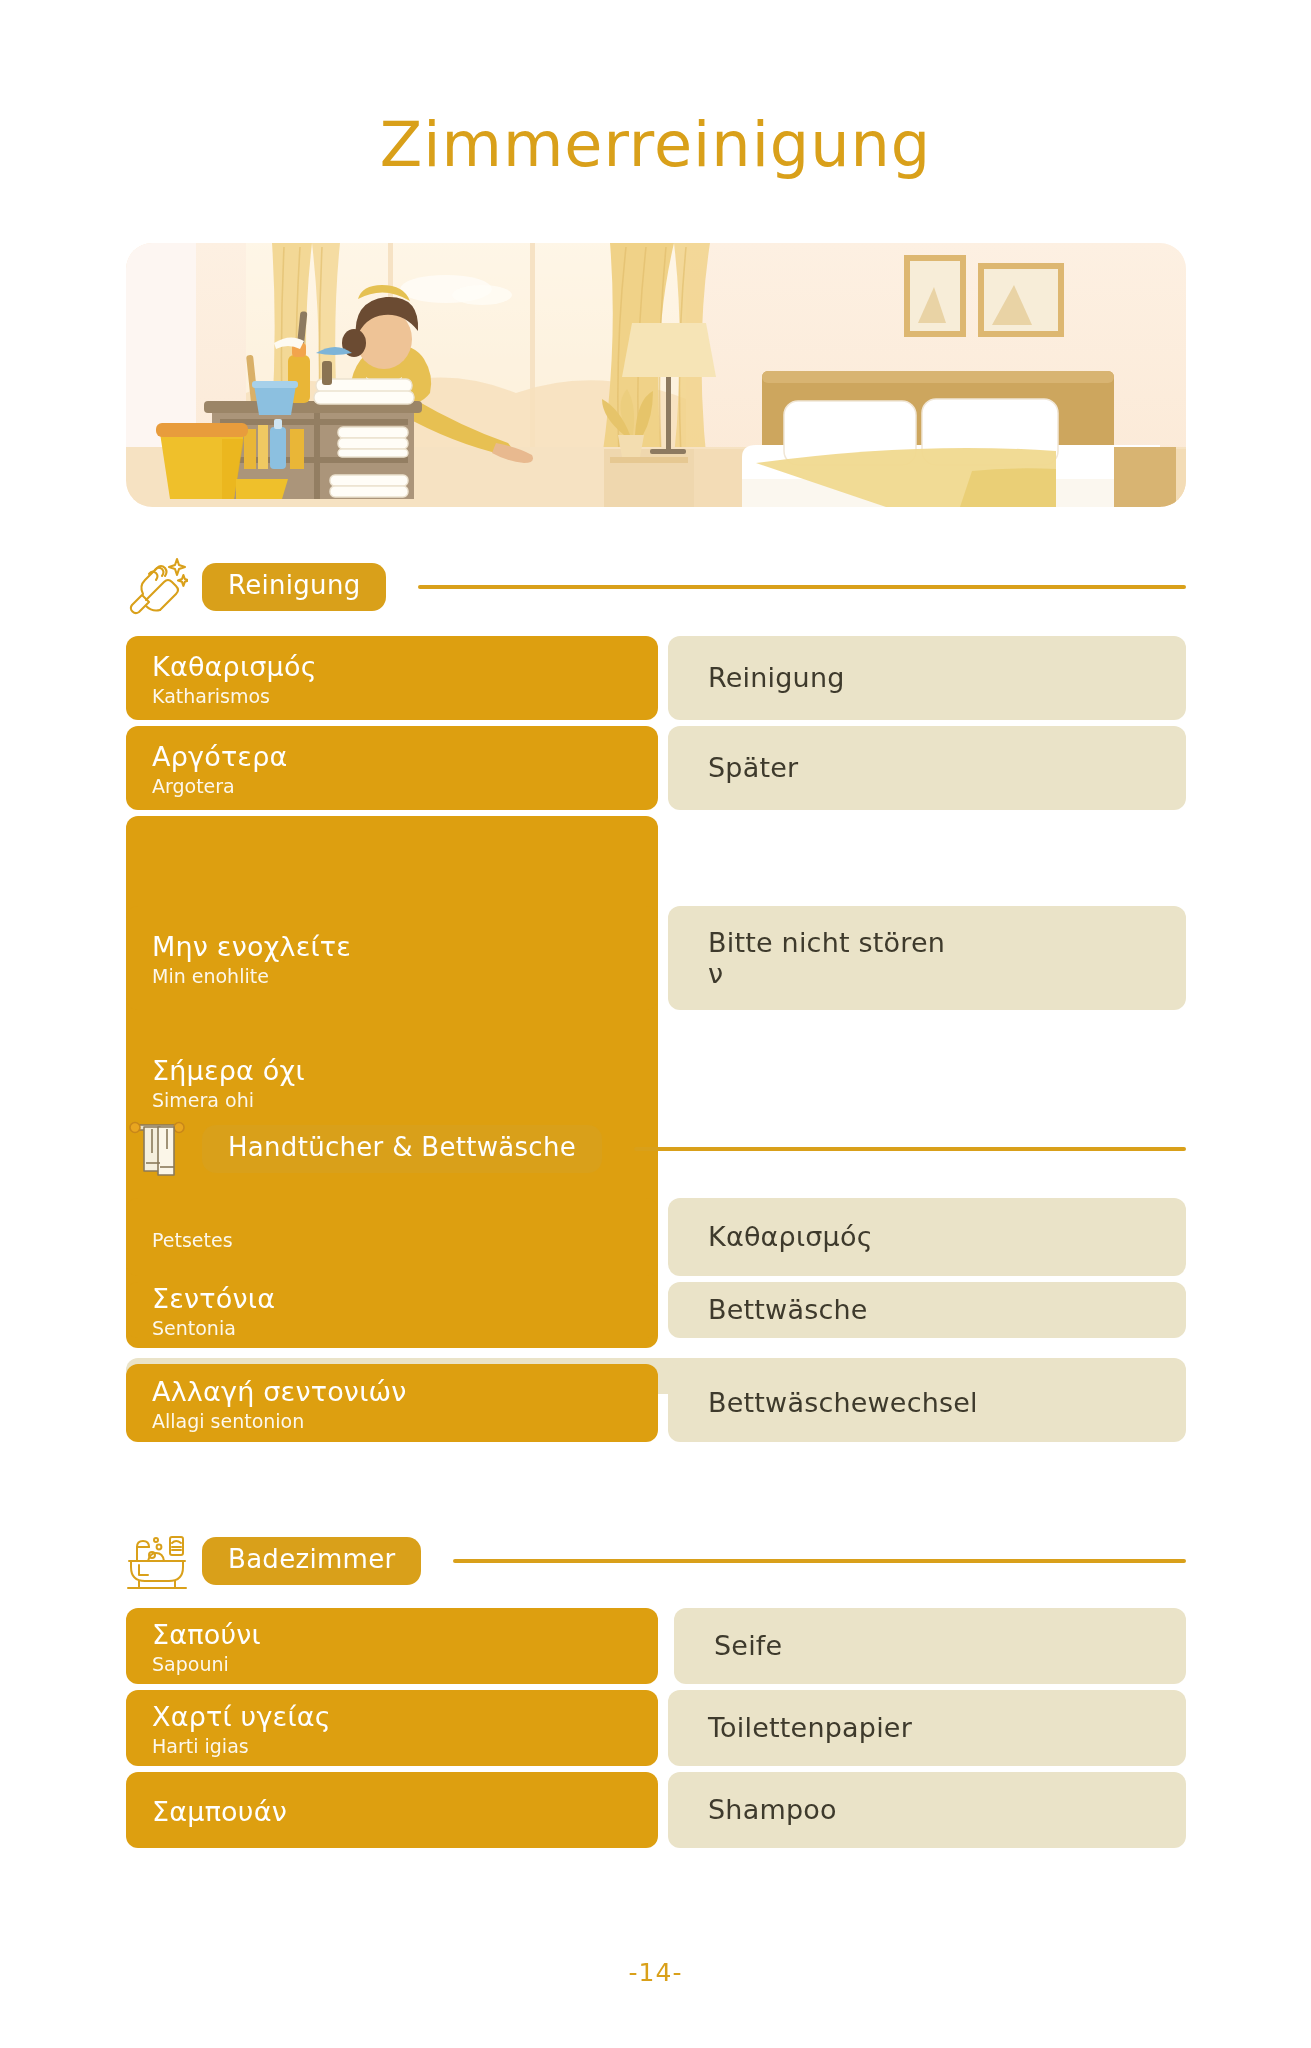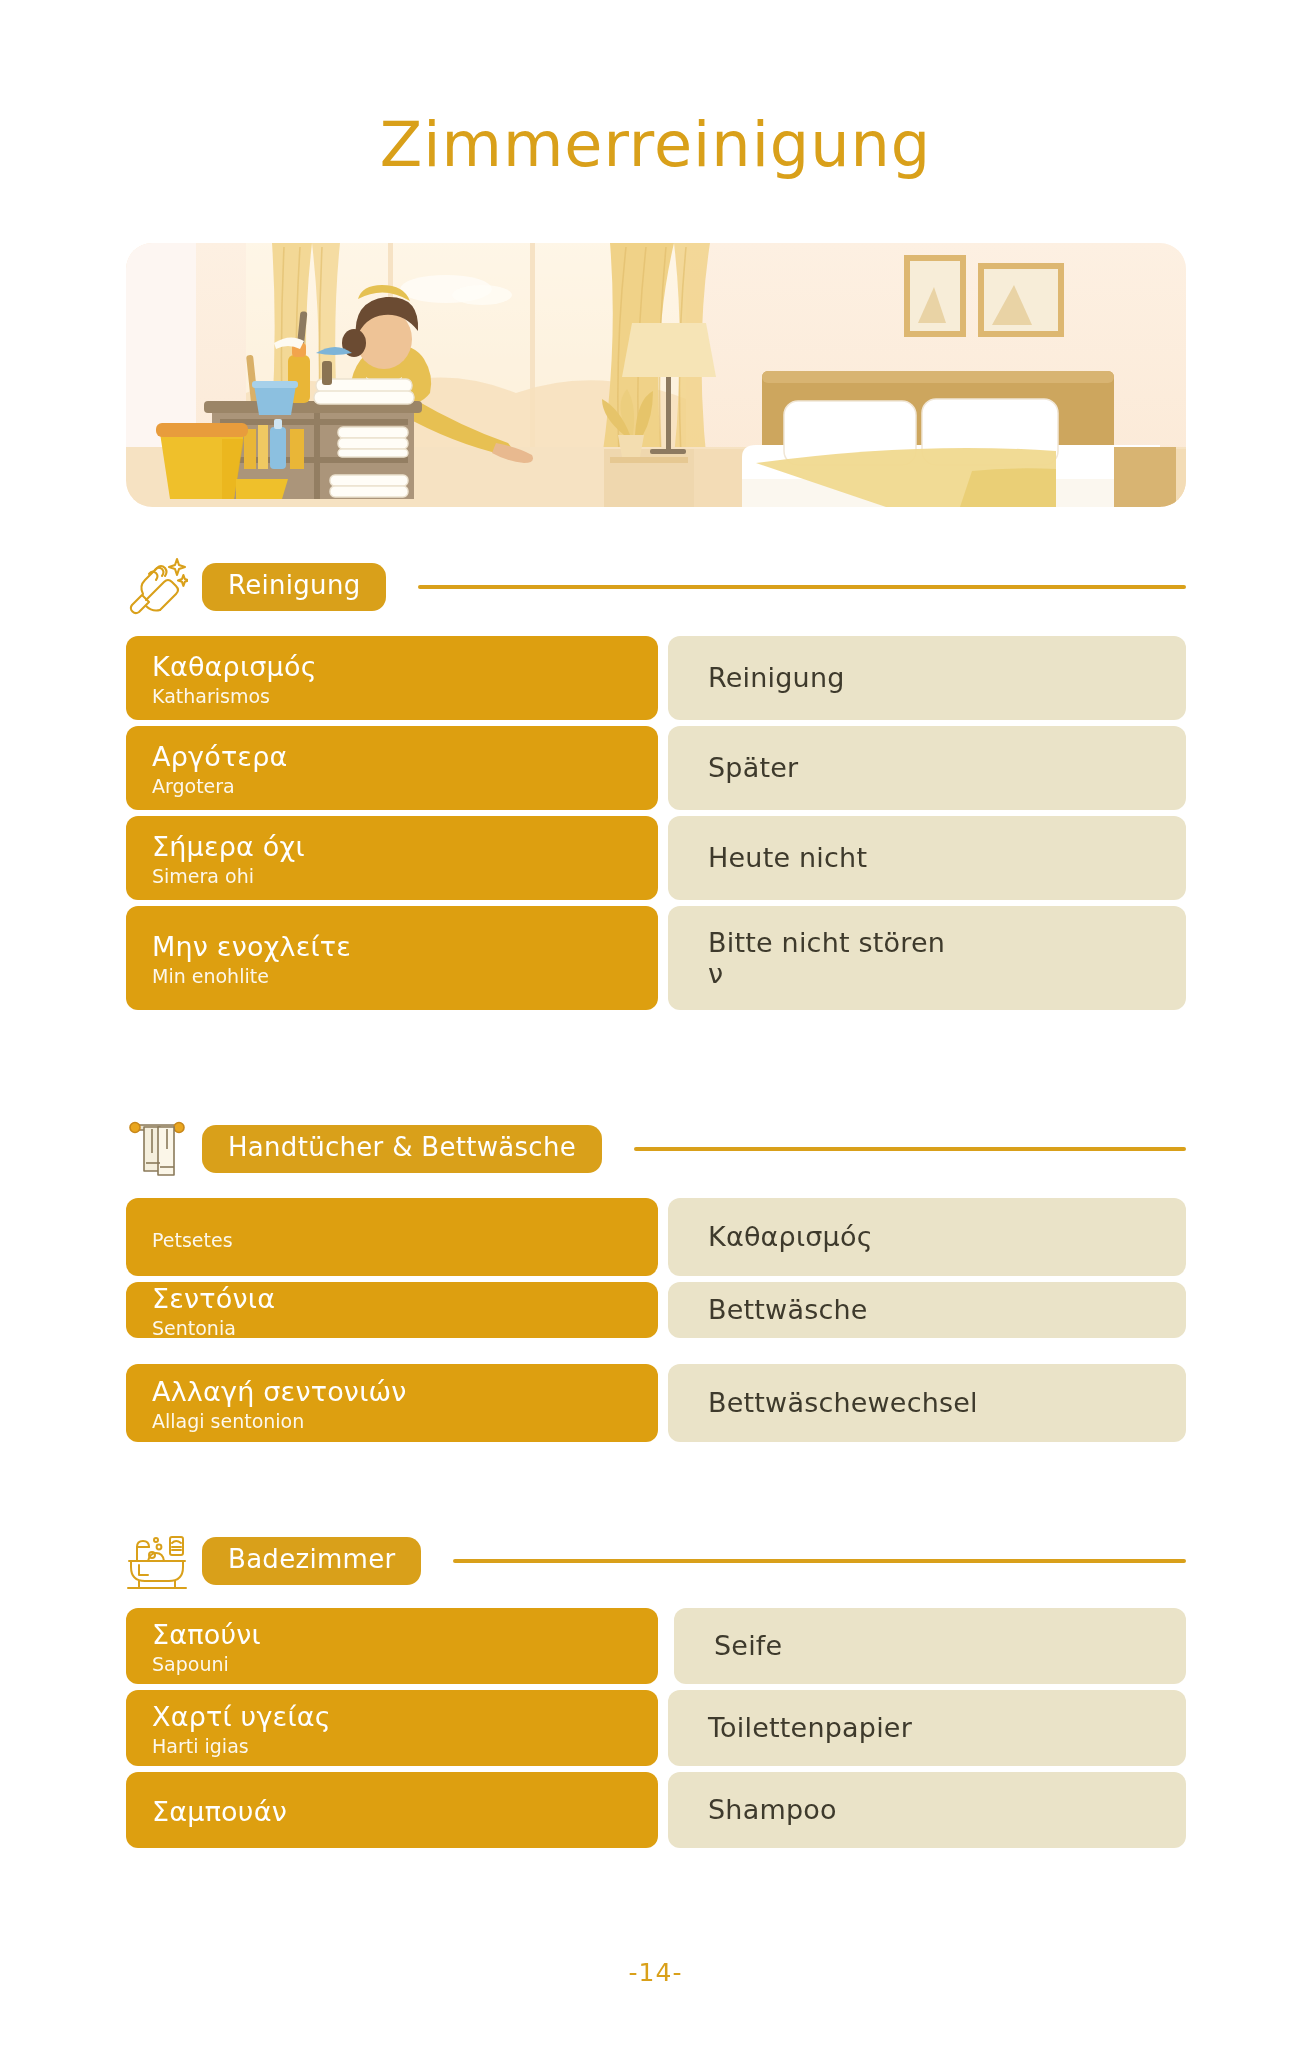--- a/index.html
+++ b/index.html
@@ -282,21 +282,21 @@
       </div>
       <div class="row" style="top: 726px; height: 84px;">
         <div class="cell cell-left">
           <div class="gr">Αργότερα</div>
           <div class="tr">Argotera</div>
         </div>
         <div class="cell cell-right">
           <div class="de">Später</div>
         </div>
       </div>
-      <div class="row" style="top: 816px; height: 84px;">
+      <div class="row" style="top: 816px; height: 84px; flex-direction: column;">
         <div class="cell cell-left">
           <div class="gr">Σήμερα όχι</div>
           <div class="tr">Simera ohi</div>
         </div>
         <div class="cell cell-right">
           <div class="de">Heute nicht</div>
         </div>
       </div>
       <div class="row" style="top: 906px; height: 104px;">
         <div class="cell cell-left">

